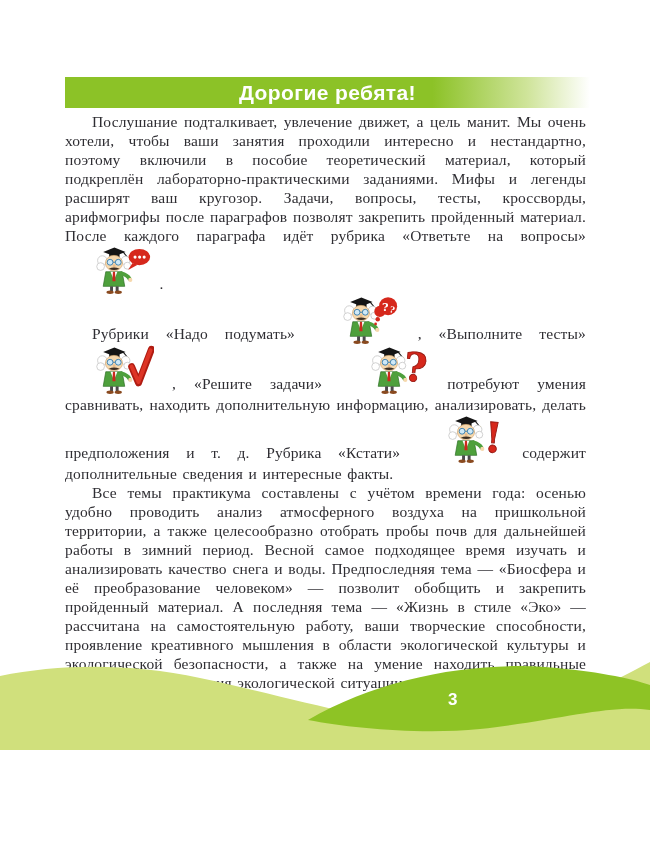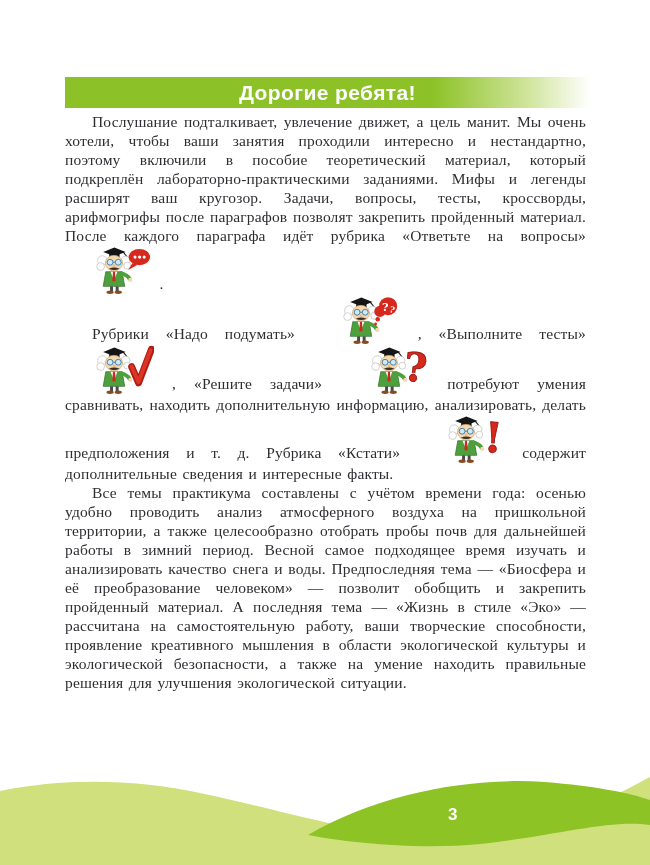--- a/index.html
+++ b/index.html
@@ -6,21 +6,21 @@
     --banner-green:#8cc227;
     --footer-light:#d0e07c;
     --footer-dark:#8ec325;
     --accent-red:#d6281c;
     --text-color:#2f2e33;
     --page-number-color:#ffffff;
   }
   *{margin:0;padding:0;box-sizing:border-box;}
   html,body{background:#ffffff;}
   body{width:650px;height:865px;font-family:"Liberation Serif",serif;}
-  .page{position:relative;width:650px;height:865px;background:#ffffff;overflow:hidden;}
+  .page{position:relative;width:650px;height:750px;background:#ffffff;overflow:hidden;}
 
   .banner{
     position:absolute;left:65px;top:77px;width:525px;height:31px;
     background:linear-gradient(to right,var(--banner-green) 0%,var(--banner-green) 70%,#cfe49a 88%,#ffffff 100%);
     display:flex;align-items:center;justify-content:center;
   }
   .banner-title{
     font-family:"Liberation Sans",sans-serif;font-weight:bold;
     font-size:21px;color:#ffffff;letter-spacing:0.4px;
   }

